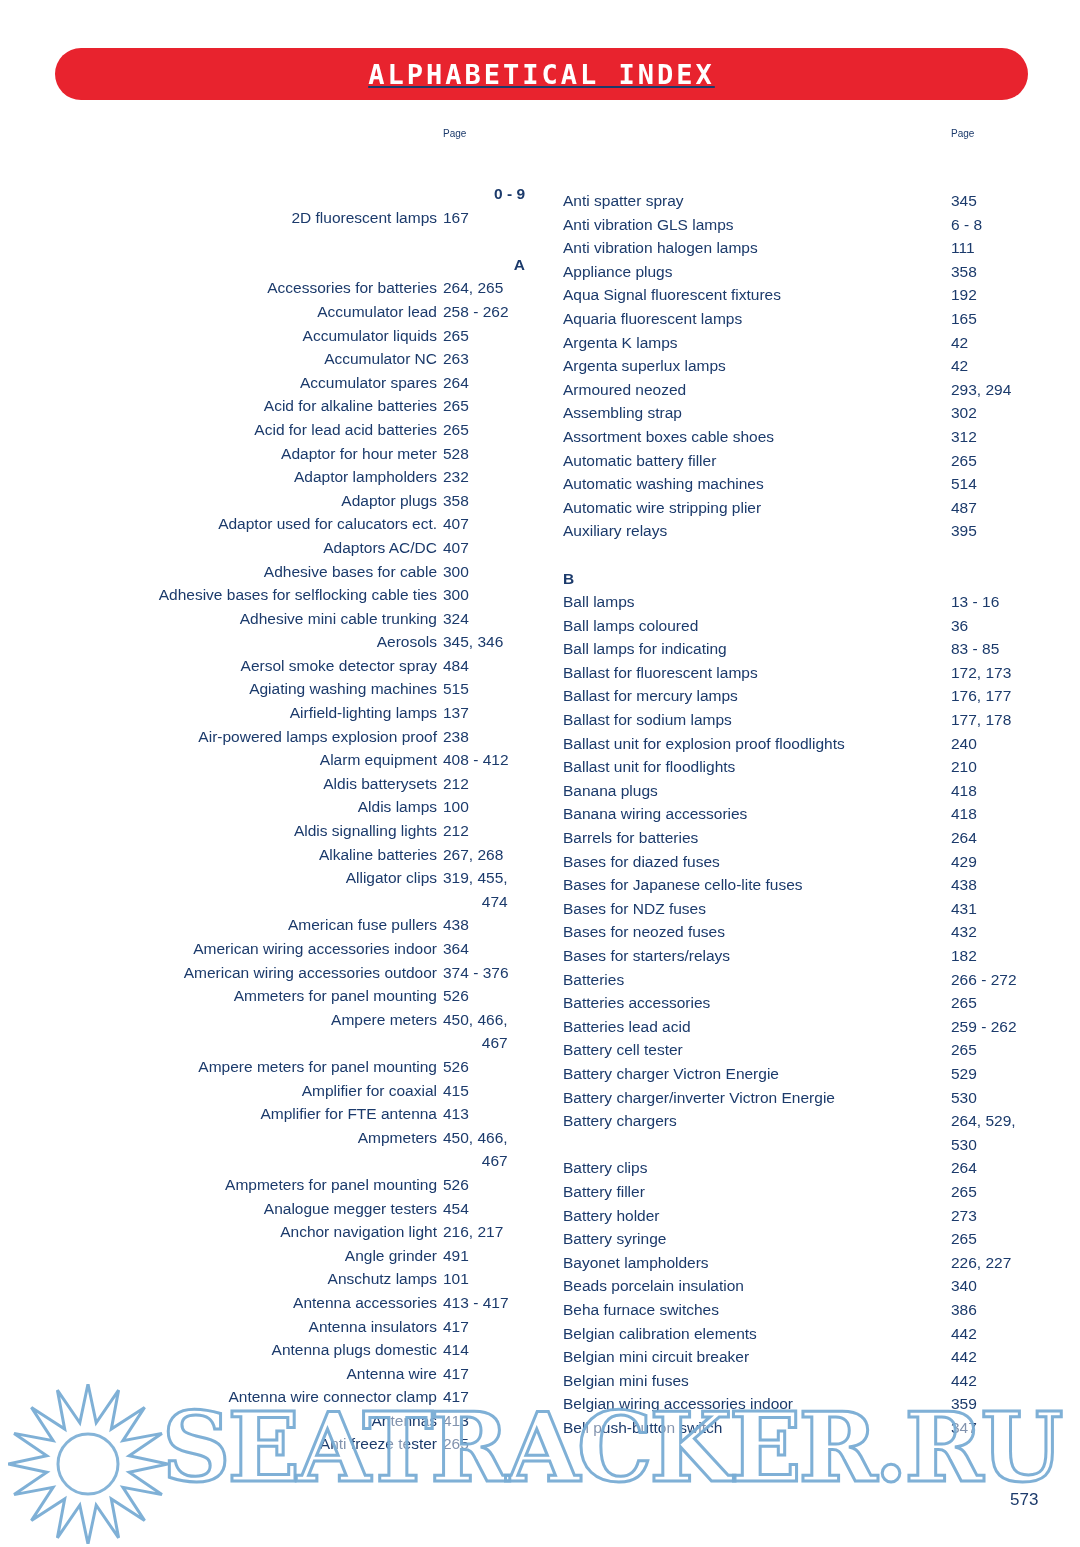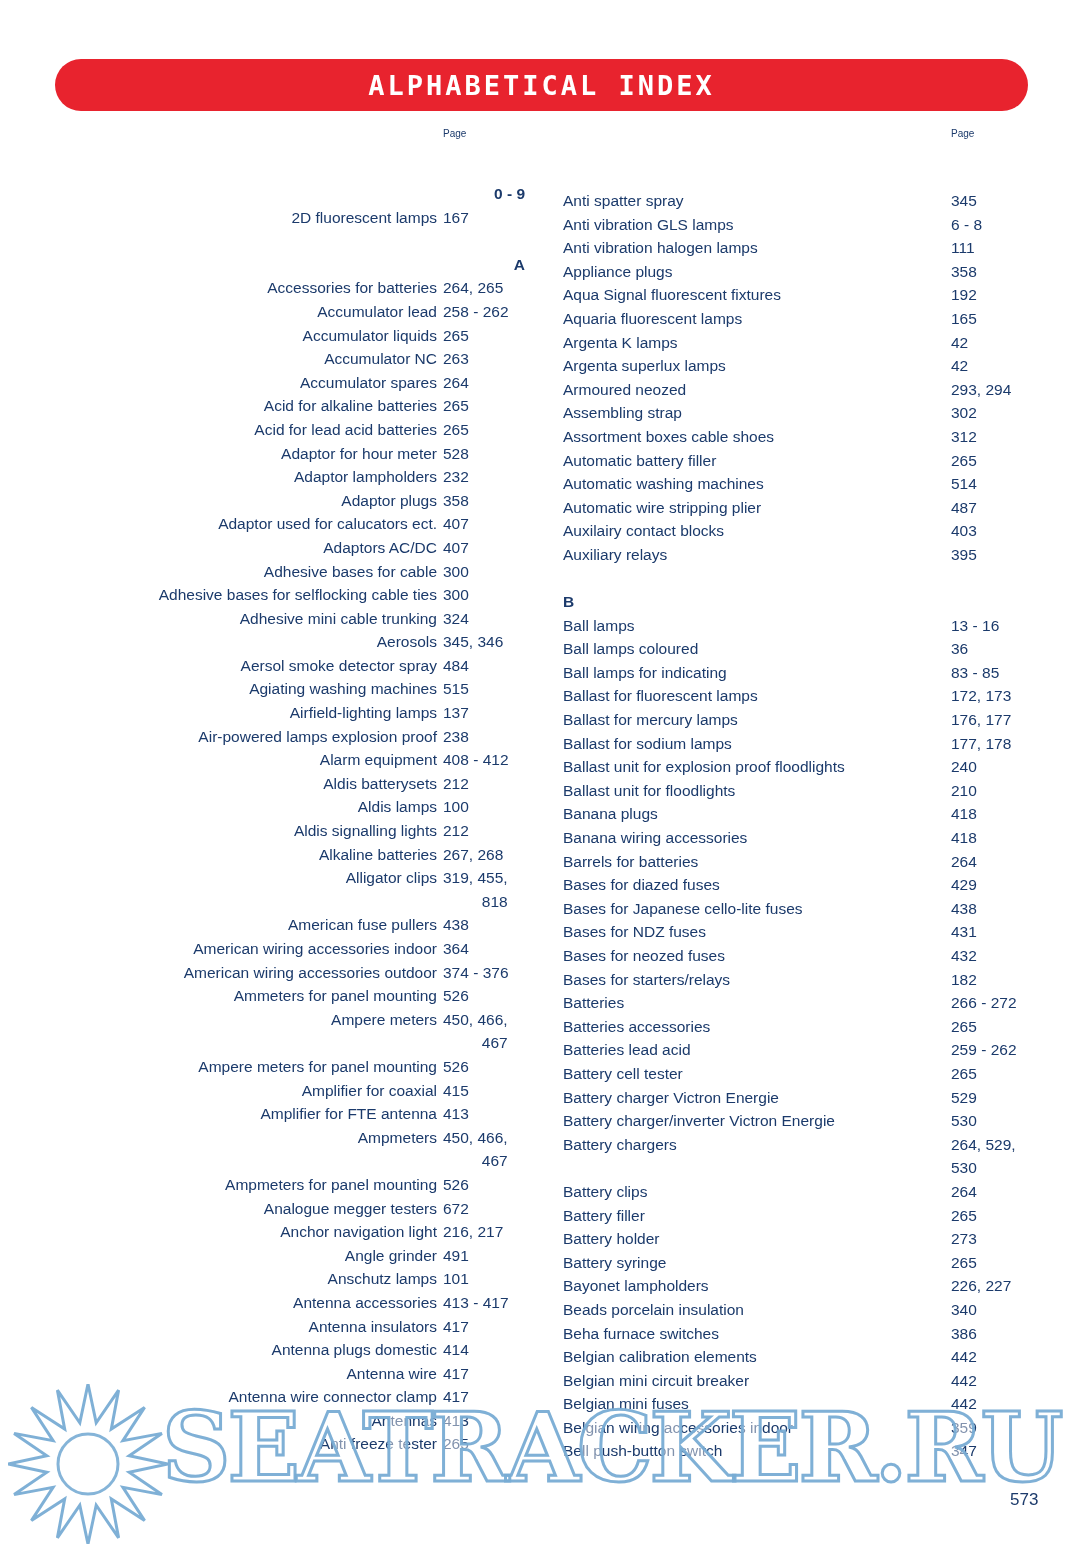--- a/index.html
+++ b/index.html
@@ -11,28 +11,29 @@
     width: 1080px;
     height: 1547px;
     position: relative;
     overflow: hidden;
     font-family: "Liberation Sans", sans-serif;
     color: #1b3a6b;
   }
   .banner {
     position: absolute;
     left: 55px;
-    top: 59px;
+    top: 48px;
     width: 973px;
     height: 52px;
     background: #e8232e;
     border-radius: 26px;
     display: flex;
     align-items: center;
     justify-content: center;
+    text-decoration: underline;
   }
   .banner-title {
     color: #ffffff;
     font-family: "DejaVu Sans Mono", monospace;
     font-weight: bold;
     font-size: 27px;
     letter-spacing: 3px;
   }
   .page-label {
     position: absolute;
@@ -215,21 +216,21 @@
           <span class="entry-label">Aldis signalling lights</span>
           <span class="entry-pages">212</span>
         </div>
         <div class="entry-row">
           <span class="entry-label">Alkaline batteries</span>
           <span class="entry-pages">267, 268</span>
         </div>
         <div class="entry-row">
           <span class="entry-label">Alligator clips</span>
           <span class="entry-pages">319, 455,
-818</span>
+474</span>
         </div>
         <div class="entry-row">
           <span class="entry-label">American fuse pullers</span>
           <span class="entry-pages">438</span>
         </div>
         <div class="entry-row">
           <span class="entry-label">American wiring accessories indoor</span>
           <span class="entry-pages">364</span>
         </div>
         <div class="entry-row">
@@ -261,21 +262,21 @@
           <span class="entry-label">Ampmeters</span>
           <span class="entry-pages">450, 466,
 467</span>
         </div>
         <div class="entry-row">
           <span class="entry-label">Ampmeters for panel mounting</span>
           <span class="entry-pages">526</span>
         </div>
         <div class="entry-row">
           <span class="entry-label">Analogue megger testers</span>
-          <span class="entry-pages">672</span>
+          <span class="entry-pages">454</span>
         </div>
         <div class="entry-row">
           <span class="entry-label">Anchor navigation light</span>
           <span class="entry-pages">216, 217</span>
         </div>
         <div class="entry-row">
           <span class="entry-label">Angle grinder</span>
           <span class="entry-pages">491</span>
         </div>
         <div class="entry-row">
@@ -362,24 +363,20 @@
           <span class="entry-label">Automatic battery filler</span>
           <span class="entry-pages">265</span>
         </div>
         <div class="entry-row">
           <span class="entry-label">Automatic washing machines</span>
           <span class="entry-pages">514</span>
         </div>
         <div class="entry-row">
           <span class="entry-label">Automatic wire stripping plier</span>
           <span class="entry-pages">487</span>
-        </div>
-        <div class="entry-row">
-          <span class="entry-label">Auxilairy contact blocks</span>
-          <span class="entry-pages">403</span>
         </div>
         <div class="entry-row">
           <span class="entry-label">Auxiliary relays</span>
           <span class="entry-pages">395</span>
         </div>
       </div>
       <div class="section">
         <div class="section-heading">B</div>
         <div class="entry-row">
           <span class="entry-label">Ball lamps</span>

